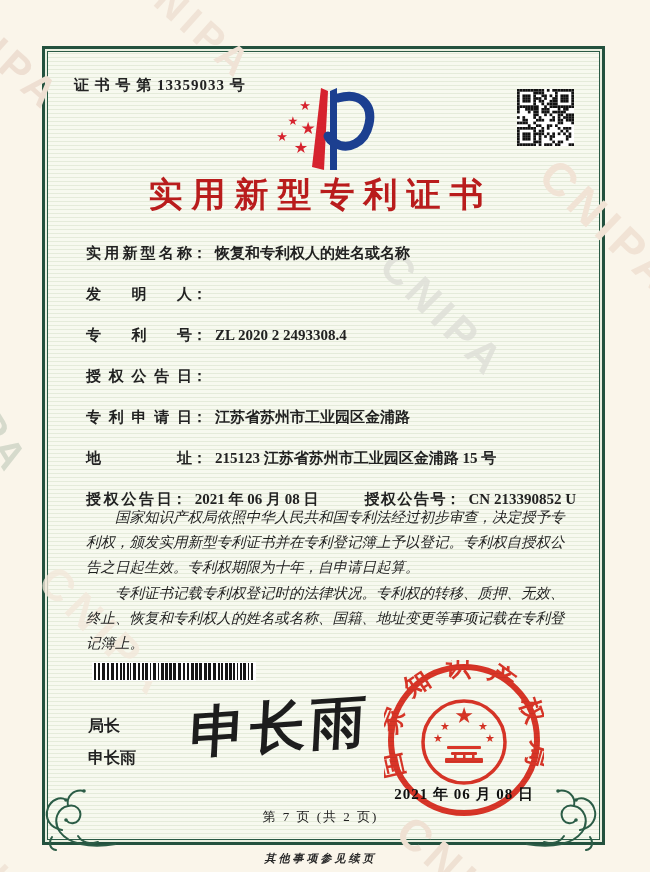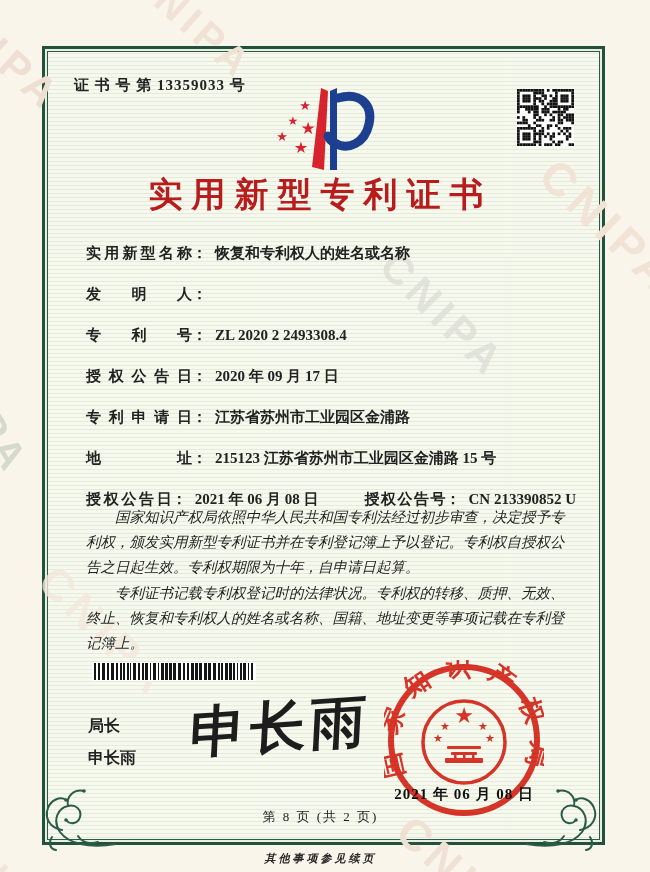--- a/index.html
+++ b/index.html
@@ -322,21 +322,20 @@
         <span>：</span>
     </div>
     <div class="frow">
       <span class="flabel">专利号</span>
         <span>：</span>
       <span class="fval">ZL 2020 2 2493308.4</span>
     </div>
     <div class="frow">
       <span class="flabel">授权公告日</span>
         <span>：</span>
-      <span class="fval">2020 年 09 月 17 日</span>
     </div>
     <div class="frow">
       <span class="flabel">专利申请日</span>
         <span>：</span>
       <span class="fval">江苏省苏州市工业园区金浦路</span>
     </div>
     <div class="frow">
       <span class="flabel">地址</span>
         <span>：</span>
       <span class="fval">215123 江苏省苏州市工业园区金浦路 15 号</span>
@@ -456,15 +455,15 @@
       <path d="M40,49 C44,55 52,58 60,55"></path>
       <path d="M14,50 C10,56 12,62 18,63"></path>
     </g>
     <g fill="#2b5c46">
       <circle cx="28" cy="33" r="1.8"></circle>
         <circle cx="28" cy="13" r="1.8"></circle>
         <circle cx="46" cy="4" r="1.8"></circle>
     </g>
   </svg>
 
-  <div class="pageinfo">第 8 页 (共 2 页)</div>
+  <div class="pageinfo">第 7 页 (共 2 页)</div>
   <div class="note">其他事项参见续页</div>
 </div>
 
 </body></html>

